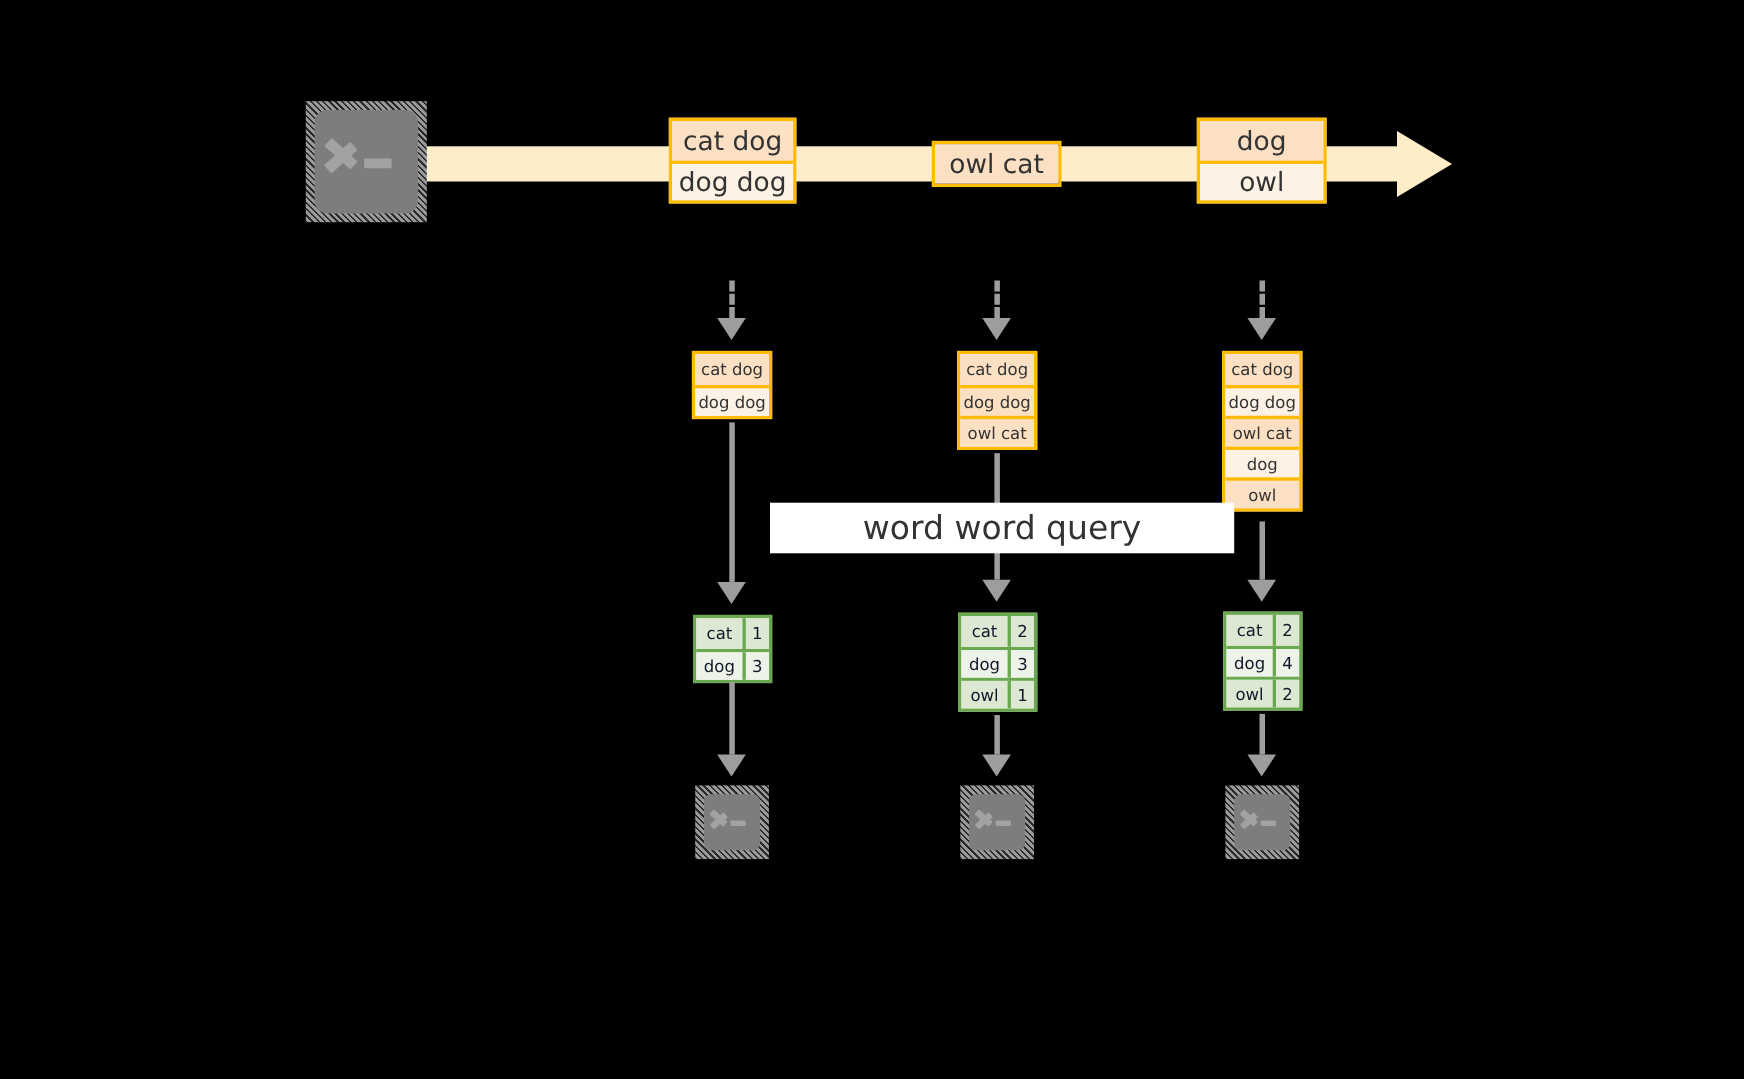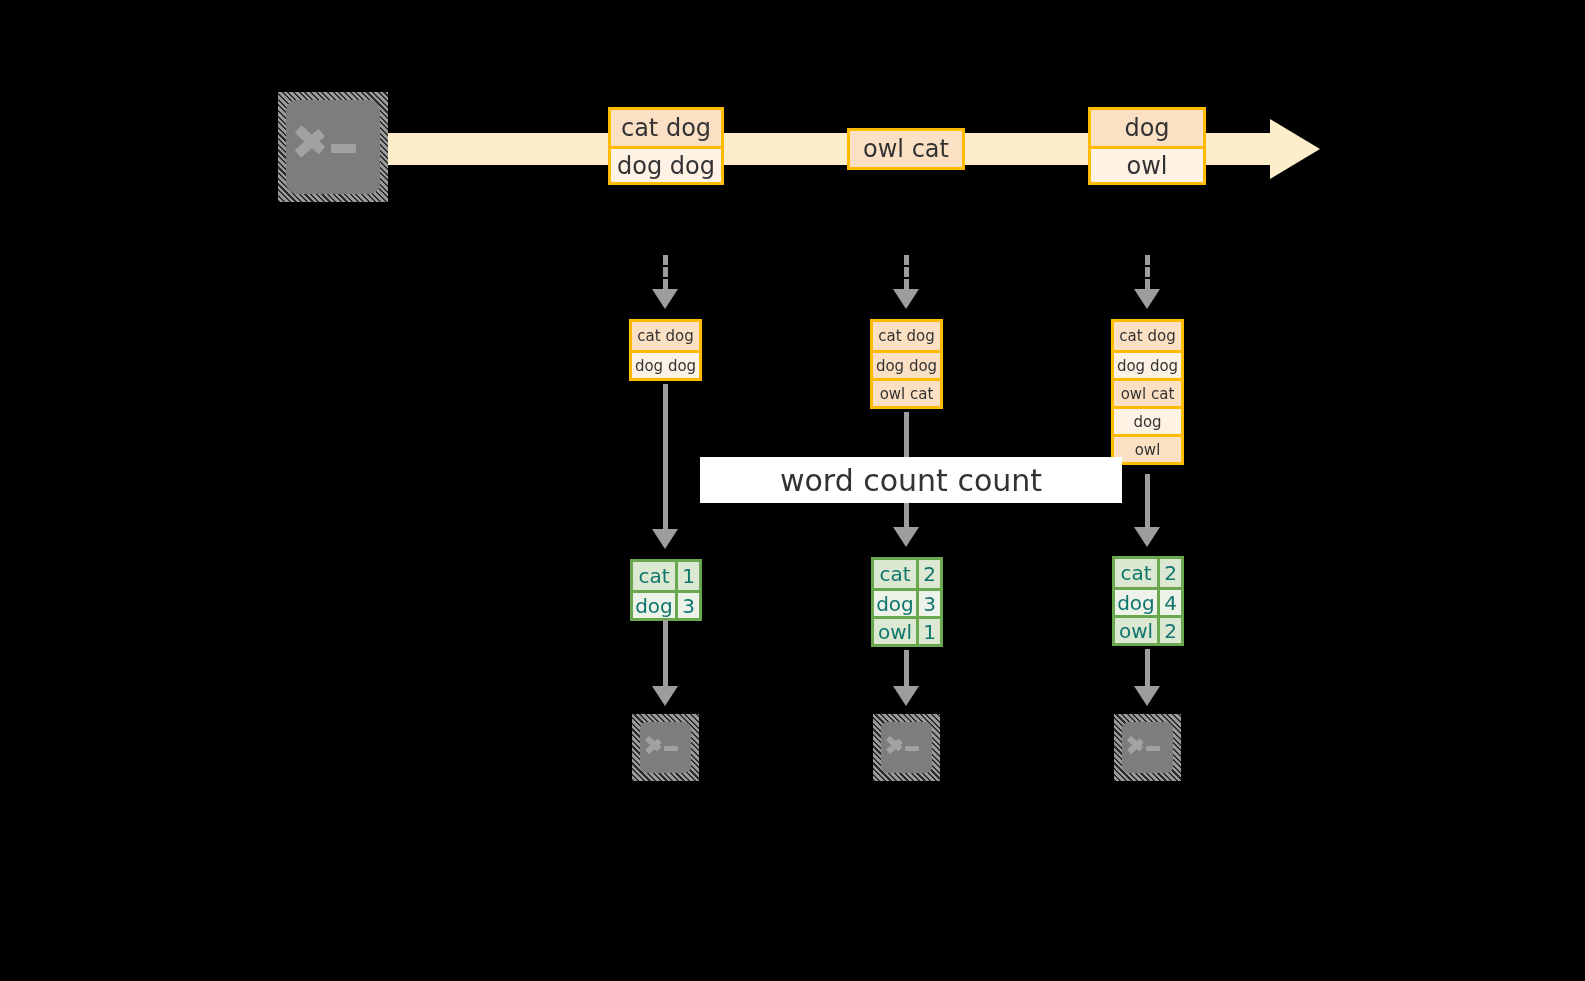--- a/index.html
+++ b/index.html
@@ -116,22 +116,22 @@
     display: flex;
     box-sizing: border-box;
     height: 28px;
   }
   .gtab .grow + .grow { border-top: 3px solid #6aa84f; }
   .gtab .gw, .gtab .gc {
     box-sizing: border-box;
     display: flex;
     align-items: center;
     justify-content: center;
-    font-size: 20px;
-    color: #0f766e;
+    font-size: 15px;
+    color: #0f172a;
   }
   .gtab .gw { flex: 0 0 42px; }
   .gtab .gc { flex: 1 1 auto; border-left: 3px solid #6aa84f; }
   .gtab .grow.dark .gw, .gtab .grow.dark .gc { background: #dde8d3; }
   .gtab .grow.lite .gw, .gtab .grow.lite .gc { background: #eef3e9; }
 
   
   .vline {
     position: absolute;
     width: 5px;
@@ -298,16 +298,16 @@
 
   <div class="terminal small" style="left:1102px; top:714px; width:67px; height:67px;">
     <div class="inner">
       <span class="chev"></span>
       <span class="chev2"></span>
       <span class="usc"></span>
     </div>
   </div>
 
   <div class="banner" style="left:688px; top:457px; width:422px; height:46px;">
-    <span>word count count</span>
+    <span>word word query</span>
   </div>
 
 </div>
 
 </body></html>

